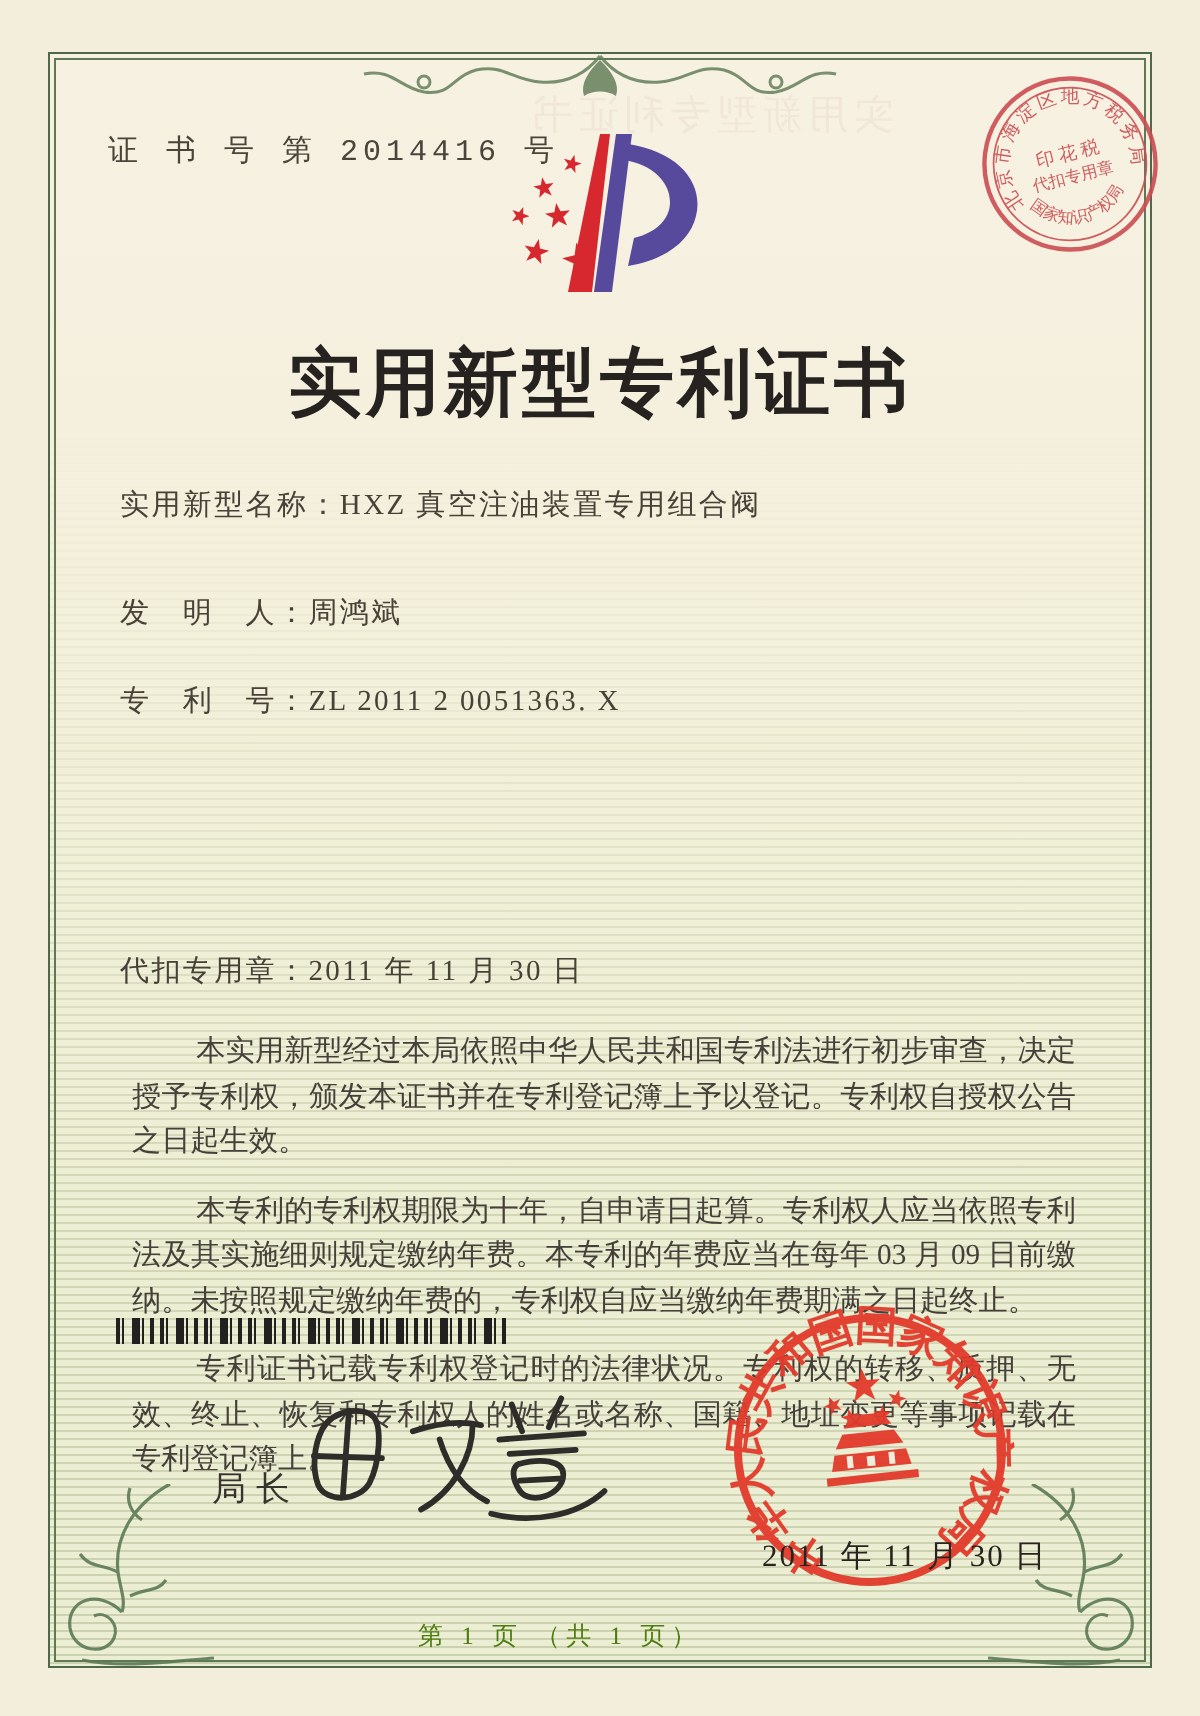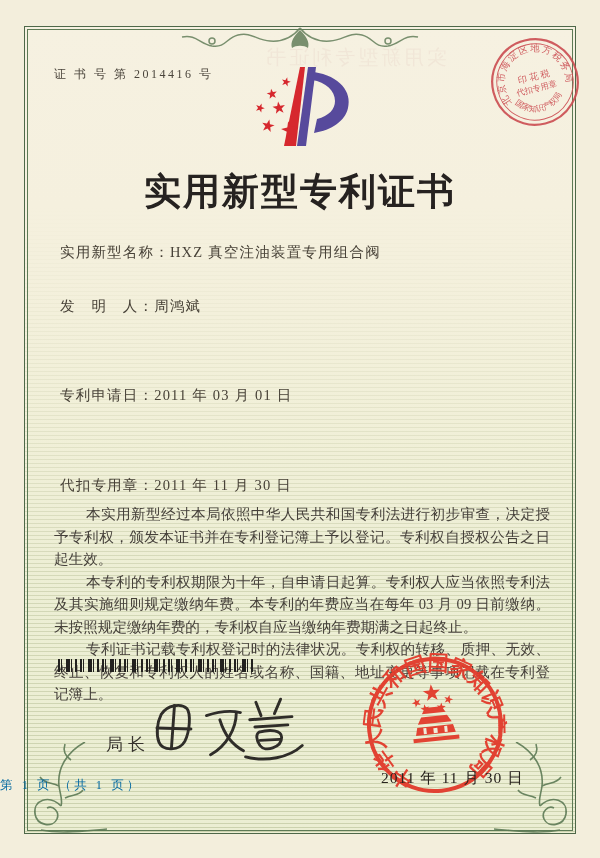--- a/index.html
+++ b/index.html
@@ -25,60 +25,60 @@
 
   .ornament-top{position:absolute;left:180px;top:26px;}
   .ornament-bl{position:absolute;left:25px;top:742px;}
   .ornament-br{position:absolute;left:492px;top:742px;transform:scaleX(-1);}
 
   .ghost{
     position:absolute;left:240px;top:44px;width:230px;text-align:center;
     font-size:20px;color:#b36a6a;opacity:.07;transform:scaleX(-1);letter-spacing:3px;
   }
 
-  .cert-no{position:absolute;left:54px;top:66px;font-size:12px;letter-spacing:2.5px;color:#4a443b;}
+  .cert-no{position:absolute;left:54px;top:66px;font-size:15px;letter-spacing:2.5px;color:#4a443b;font-family:Liberation Mono, monospace;}
 
   .stamp-svg{position:absolute;left:489px;top:36px;width:92px;height:92px;transform:rotate(-14deg);opacity:.9;}
   .stamp-svg text{font-family:"Liberation Serif","DejaVu Serif",serif;}
 
   .logo-svg{position:absolute;left:246px;top:64px;width:112px;height:88px;}
 
   .title{
     position:absolute;left:0;width:100%;top:167px;text-align:center;
     font-size:37px;font-weight:600;letter-spacing:2px;color:#262220;
   }
 
   .field{position:absolute;left:60px;font-size:14.5px;letter-spacing:1.2px;color:#474137;white-space:nowrap;}
   .f0{top:243px}.f1{top:297px}.f2{top:341px}.f3{top:386px}.f4{top:430px}.f5{top:476px}
 
   .paras{
     position:absolute;left:54px;right:50px;top:503px;
     font-size:14.6px;line-height:22.5px;color:#45403a;text-align:justify;
   }
-  .paras p{margin:0;text-indent:2.2em;}
+  .paras p{margin:12px;text-indent:2.2em;}
 
   .barcode{
     position:absolute;left:58px;top:659px;width:196px;height:13px;
     background:repeating-linear-gradient(90deg,
       #22211f 0 2px,transparent 2px 3px,
       #22211f 3px 4px,transparent 4px 8px,
       #22211f 8px 12px,transparent 12px 13px,
       #22211f 13px 14px,transparent 14px 17px,
       #22211f 17px 19px,transparent 19px 22px);
   }
 
   .director{position:absolute;left:106px;top:733px;font-size:17px;letter-spacing:5px;color:#37332d;text-align:center;}
   .signature-svg{position:absolute;left:146px;top:694px;width:160px;height:68px;}
 
   .seal-svg{position:absolute;left:363px;top:653px;width:144px;height:144px;transform:rotate(-6deg);opacity:.95;}
   .seal-svg text{font-family:"Liberation Serif","DejaVu Serif",serif;}
 
   .issue-date{position:absolute;left:381px;top:768px;font-size:15.5px;letter-spacing:1px;color:#28231e;}
 
-  .footer{position:absolute;left:0;width:560px;top:777px;font-size:12.5px;letter-spacing:3px;color:#0369a1;}
+  .footer{position:absolute;left:0;width:560px;top:810px;text-align:center;font-size:12.5px;letter-spacing:3px;color:#4d7c0f;}
 </style>
 </head>
 <body>
 
 <svg width="0" height="0" style="position:absolute" aria-hidden="true">
   <defs>
     <path id="star" d="M0,-6 L1.41,-1.94 L5.71,-1.85 L2.28,0.74 L3.53,4.85 L0,2.4 L-3.53,4.85 L-2.28,0.74 L-5.71,-1.85 L-1.41,-1.94 Z"></path>
   </defs>
 </svg>
 
@@ -150,21 +150,21 @@
       <use href="#star" transform="translate(33,44) scale(1.1) rotate(-8)"></use>
       <use href="#star" transform="translate(22,62) scale(1.1) rotate(12)"></use>
       <use href="#star" transform="translate(44,66) scale(1.5) rotate(-12)"></use>
     </g>
   </svg>
 
   <div class="title">实用新型专利证书</div>
 
   <div class="field f0"><span>实用新型名称：</span><span>HXZ 真空注油装置专用组合阀</span></div>
   <div class="field f1"><span>发　明　人：</span><span>周鸿斌</span></div>
-  <div class="field f3"><span>专利申请日：</span><span>2011 年 03 月 01 日</span></div>
+  <div class="field f2"><span>专　利　号：</span><span>ZL 2011 2 0051363. X</span></div>
   <div class="field f5"><span>代扣专用章：</span><span>2011 年 11 月 30 日</span></div>
 
   <div class="paras">
     <p>本实用新型经过本局依照中华人民共和国专利法进行初步审查，决定授予专利权，颁发本证书并在专利登记簿上予以登记。专利权自授权公告之日起生效。</p>
     <p>本专利的专利权期限为十年，自申请日起算。专利权人应当依照专利法及其实施细则规定缴纳年费。本专利的年费应当在每年 03 月 09 日前缴纳。未按照规定缴纳年费的，专利权自应当缴纳年费期满之日起终止。</p>
     <p>专利证书记载专利权登记时的法律状况。专利权的转移、质押、无效、终止、恢复和专利权人的姓名或名称、国籍、地址变更等事项记载在专利登记簿上。</p>
   </div>
 
   <div class="barcode"></div>
 

